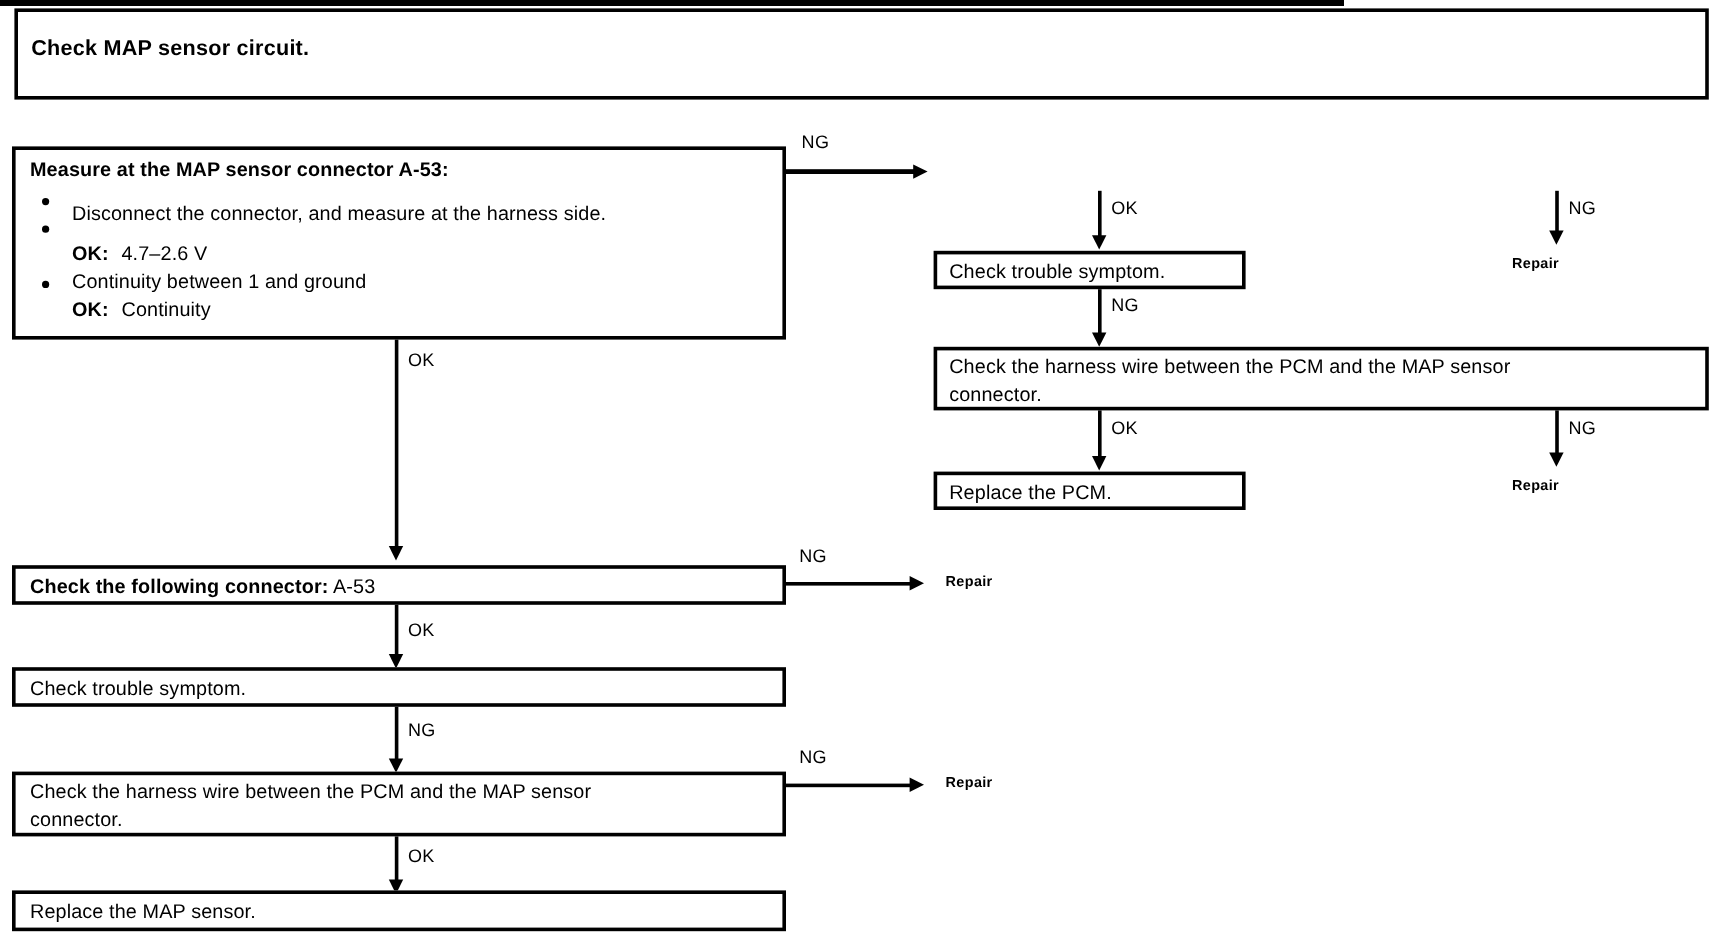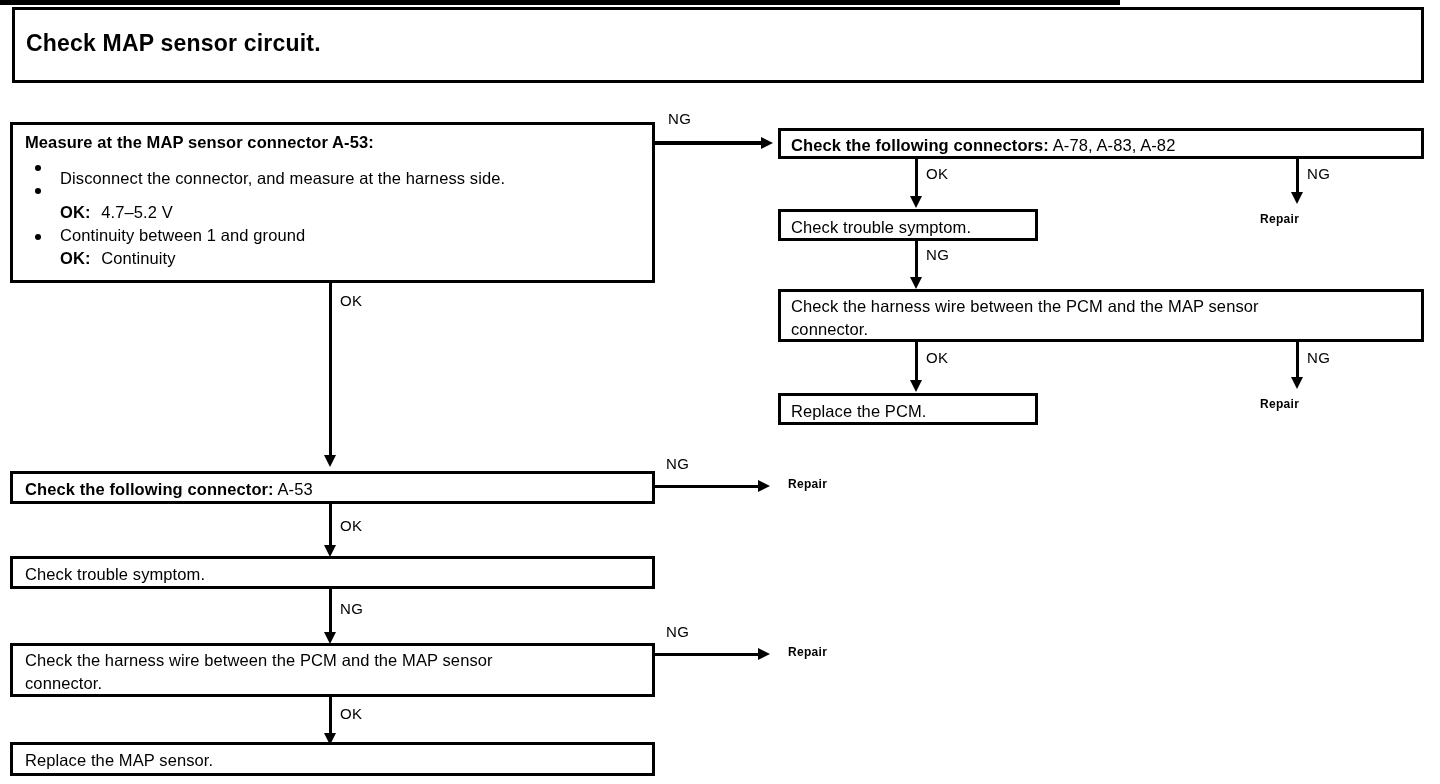--- a/index.html
+++ b/index.html
@@ -26,21 +26,21 @@
     border: 3px solid #000;
     background: #fff;
   }
   .box .inner {
     position: absolute;
     left: 11px;
     top: 4px;
     right: 6px;
   }
   .ttl {
-    font-size: 23px;
+    font-size: 18px;
     font-weight: bold;
     letter-spacing: 0.2px;
   }
   .bodytext {
     font-size: 16.5px;
     line-height: 23px;
     letter-spacing: 0.1px;
     white-space: nowrap;
   }
   .bold { font-weight: bold; }
@@ -113,44 +113,39 @@
     <div class="inner" style="top:6px; left:12px;">
       <div class="bodytext bold">Measure at the MAP sensor connector A-53:</div>
     </div>
 
     <div class="bullet" style="left:22px; top:40px;"></div>
     <div class="bodytext reg" style="position:absolute; left:47px; top:30px;margin-top:12px;">Disconnect the connector, and measure at the harness side.</div>
 
     <div class="bullet" style="left:22px; top:63px;"></div>
     <div class="bodytext" style="position:absolute; left:47px; top:76px;">
       <span class="bold">OK:</span>
-      <span class="reg" style="margin-left:6px;">4.7–5.2 V</span>
+      <span class="reg" style="margin-left:6px;">4.7–2.6 V</span>
     </div>
 
     <div class="bullet" style="left:22px; top:109px;"></div>
     <div class="bodytext reg" style="position:absolute; left:47px; top:99px;">Continuity between 1 and ground</div>
     <div class="bodytext" style="position:absolute; left:47px; top:122px;">
       <span class="bold">OK:</span>
       <span class="reg" style="margin-left:6px;">Continuity</span>
     </div>
   </div>
 
   <div class="hrule" style="left:655px; top:141px; width:108px; height:4px;"></div>
   <div class="arrow-right" style="left:761px; top:137px;"></div>
   <div class="lbl" style="left:668px; top:110px;">NG</div>
 
   <div class="vrule" style="left:329px; top:283px; width:3px; height:175px;"></div>
   <div class="arrow-down" style="left:324px; top:455px;"></div>
   <div class="lbl" style="left:340px; top:292px;">OK</div>
 
-  <div class="box" style="left:778px; top:128px; width:646px; height:31px;">
-    <div class="inner" style="top:3px; left:10px;">
-      <span class="bodytext bold">Check the following connectors:</span><span class="bodytext reg"> A-78, A-83, A-82</span>
-    </div>
-  </div>
 
   <div class="vrule" style="left:915px; top:159px; width:3px; height:40px;"></div>
   <div class="arrow-down" style="left:910px; top:196px;"></div>
   <div class="lbl" style="left:926px; top:165px;">OK</div>
 
   <div class="vrule" style="left:1296px; top:159px; width:3px; height:36px;"></div>
   <div class="arrow-down" style="left:1291px; top:192px;"></div>
   <div class="lbl" style="left:1307px; top:165px;">NG</div>
   <div class="terminal" style="left:1260px; top:212px;">Repair</div>
 

